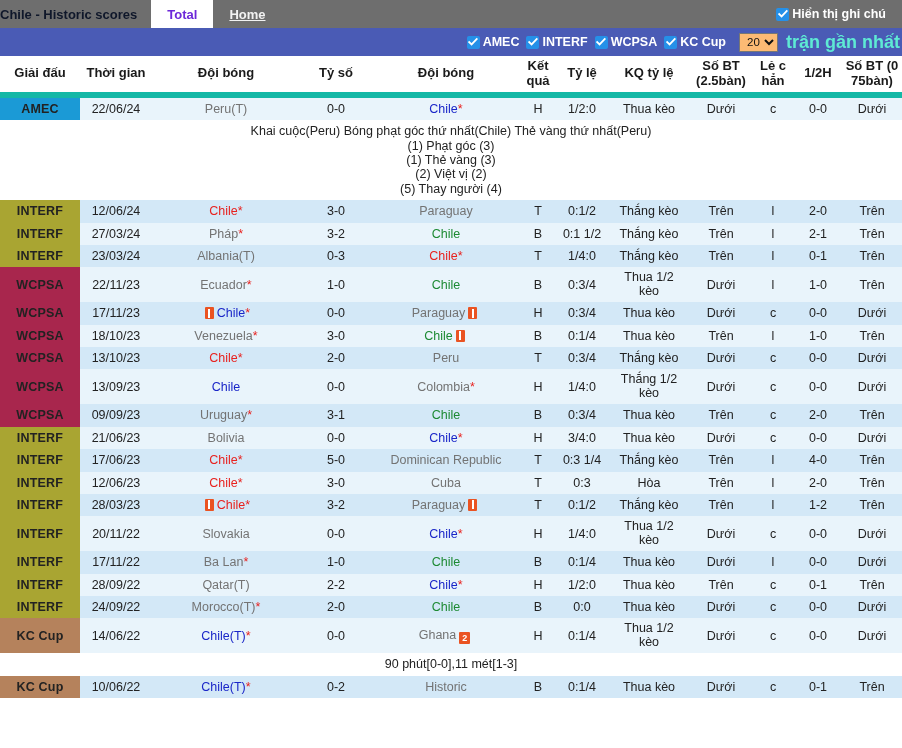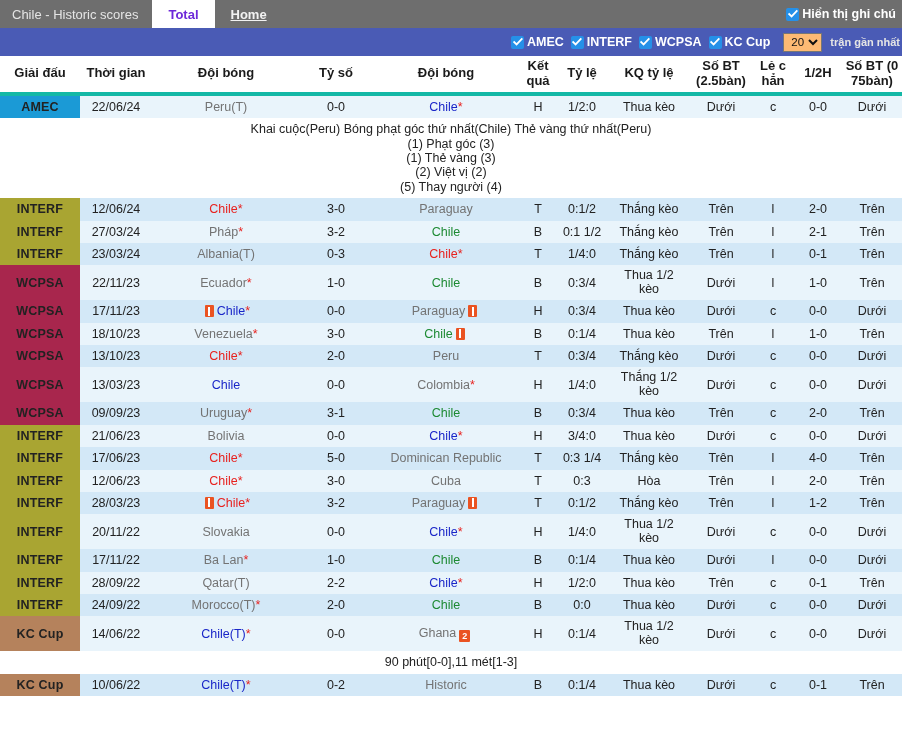--- a/index.html
+++ b/index.html
@@ -14,44 +14,44 @@
 
   
   .topnav {
     height: 28px;
     background: #6e6e6e;
     display: flex;
     align-items: stretch;
     position: relative;
   }
   .nav-title {
-    color: #e5e5e5;
-    font-weight: normal;
+    color: #0f172a;
+    font-weight: bold;
     font-size: 13px;
     display: flex; align-items: center;
-    padding: 0 14px 0 12px;
+    padding: 0 14px 0 0;
     white-space: nowrap;
   }
   .nav-tab {
     display: flex; align-items: center;
     padding: 0 16px;
     font-size: 13px;
     font-weight: bold;
     color: #f2f2f2;
     white-space: nowrap;
   }
   .nav-tab.active {
     background: #ffffff;
     color: #6d28d9;
   }
   .nav-tab.link { text-decoration: underline; }
   .nav-right {
     margin-left: auto;
     display: flex; align-items: center;
-    padding-right: 6px;
+    padding-right: 16px;
     gap: 3px;
   }
   .cb {
     width: 13px; height: 13px;
     background: #2590e8;
     border-radius: 2px;
     display: inline-flex;
     align-items: center; justify-content: center;
     flex: 0 0 auto;
   }
@@ -82,38 +82,38 @@
     background: #fdba74;
     border: 1px solid #767676;
     font-size: 11.5px;
     font-family: "Liberation Sans", sans-serif;
     height: 19px;
     padding: 0 1px 0 3px;
     margin: 0 4px 0 6px;
     color: #111;
   }
   .trailing-lbl {
-    color: #e5e5e5; font-size: 11px; font-weight: bold; white-space: nowrap;
+    color: #5eead4; font-size: 18px; font-weight: bold; white-space: nowrap;
     margin-right: 0px;
   }
 
   
   table.scores {
     width: 902px;
     border-collapse: collapse;
     table-layout: fixed;
     font-size: 12.5px;
   }
   table.scores thead th {
     font-size: 13px;
     font-weight: bold;
     color: #1a1a1a;
     padding: 3px 2px;
     background: #ffffff;
-    border-bottom: 4px solid #14b8a6;
+    border-bottom: 6px solid #14b8a6;
     line-height: 1.15;
     vertical-align: middle;
     text-align: center;
   }
   thead th.h-league { border-bottom-color: #2f7fc4; }
 
   table.scores td {
     text-align: center;
     padding: 4px 2px;
     line-height: 1.15;
@@ -386,21 +386,21 @@
         <td class="c-red">T</td>
         <td class="c-blue">0:3/4</td>
         <td class="c-red">Thắng kèo</td>
         <td class="c-green">Dưới</td>
         <td class="c-red">c</td>
         <td class="c-black">0-0</td>
         <td class="c-green">Dưới</td>
       </tr>
       <tr class="r-odd">
         <td class="league" style="background:#a8264d">WCPSA</td>
-        <td>13/03/23</td>
+        <td>13/09/23</td>
         <td><span class="c-blue">Chile</span></td>
         <td class="c-blue">0-0</td>
         <td><span class="c-black">Colombia</span><span class="star">*</span></td>
         <td class="c-blue">H</td>
         <td class="c-blue">1/4:0</td>
         <td class="c-red"><span class="wrap2">Thắng 1/2 kèo</span></td>
         <td class="c-green">Dưới</td>
         <td class="c-red">c</td>
         <td class="c-black">0-0</td>
         <td class="c-green">Dưới</td>

